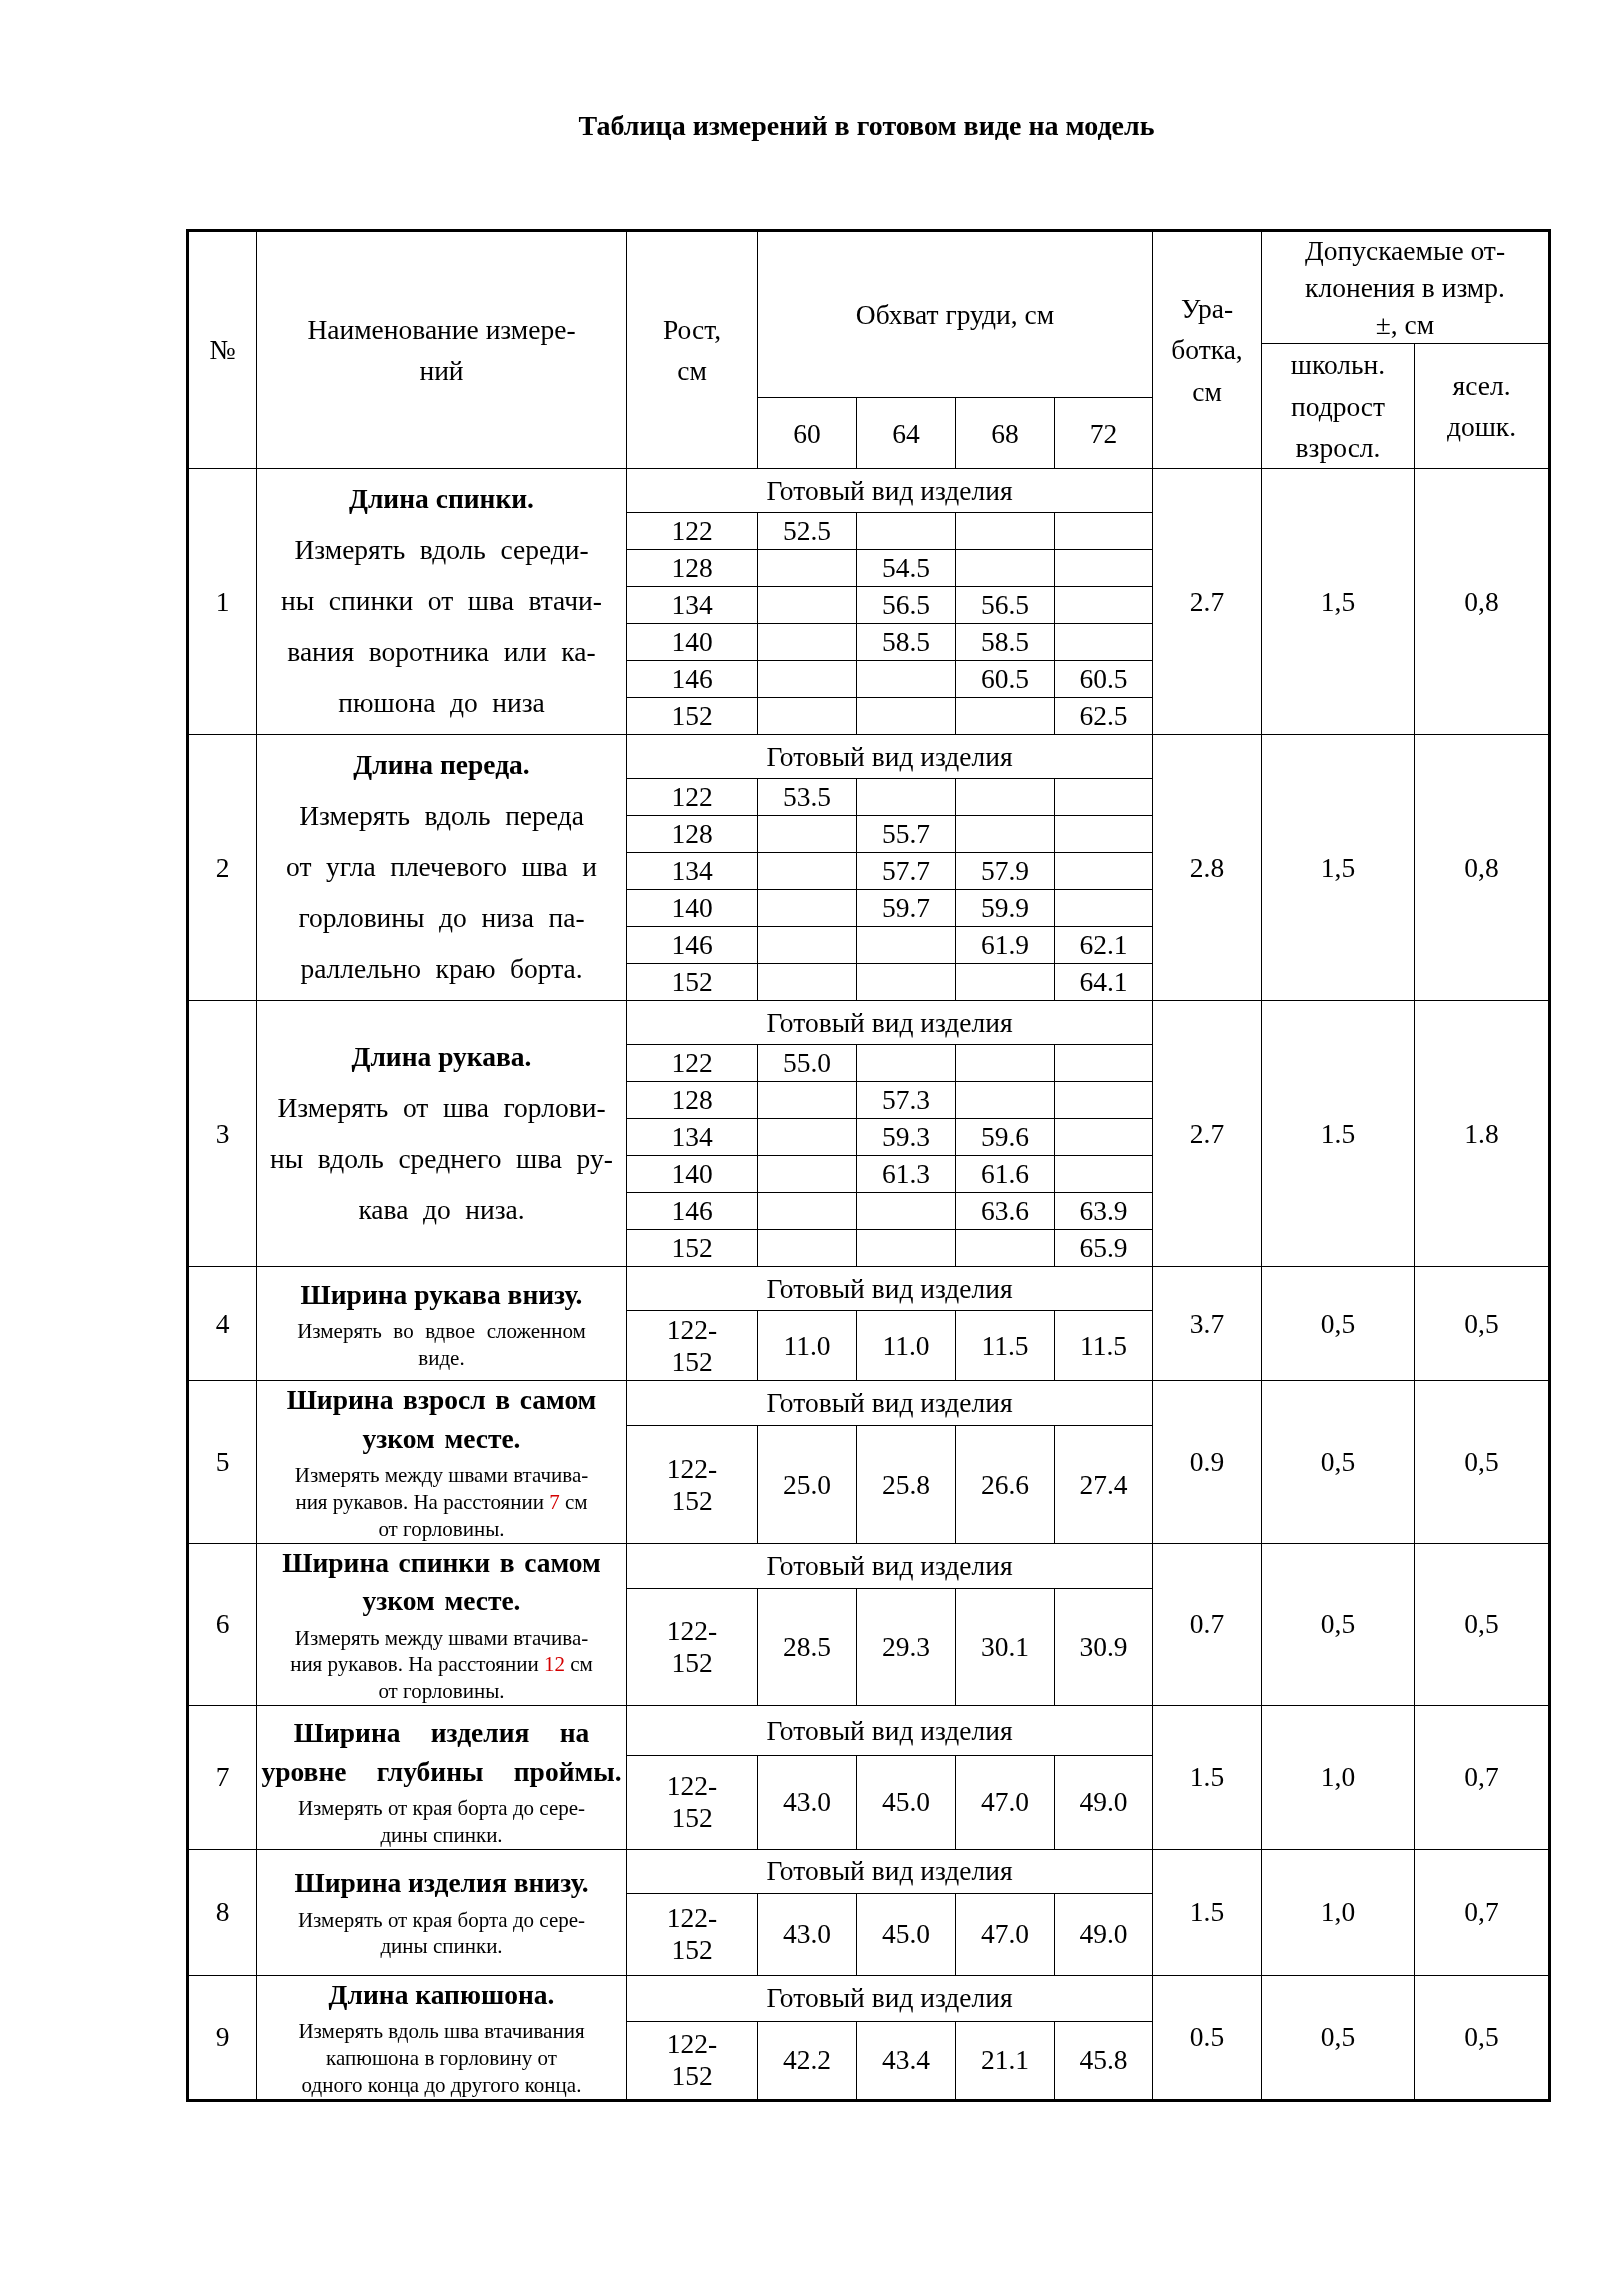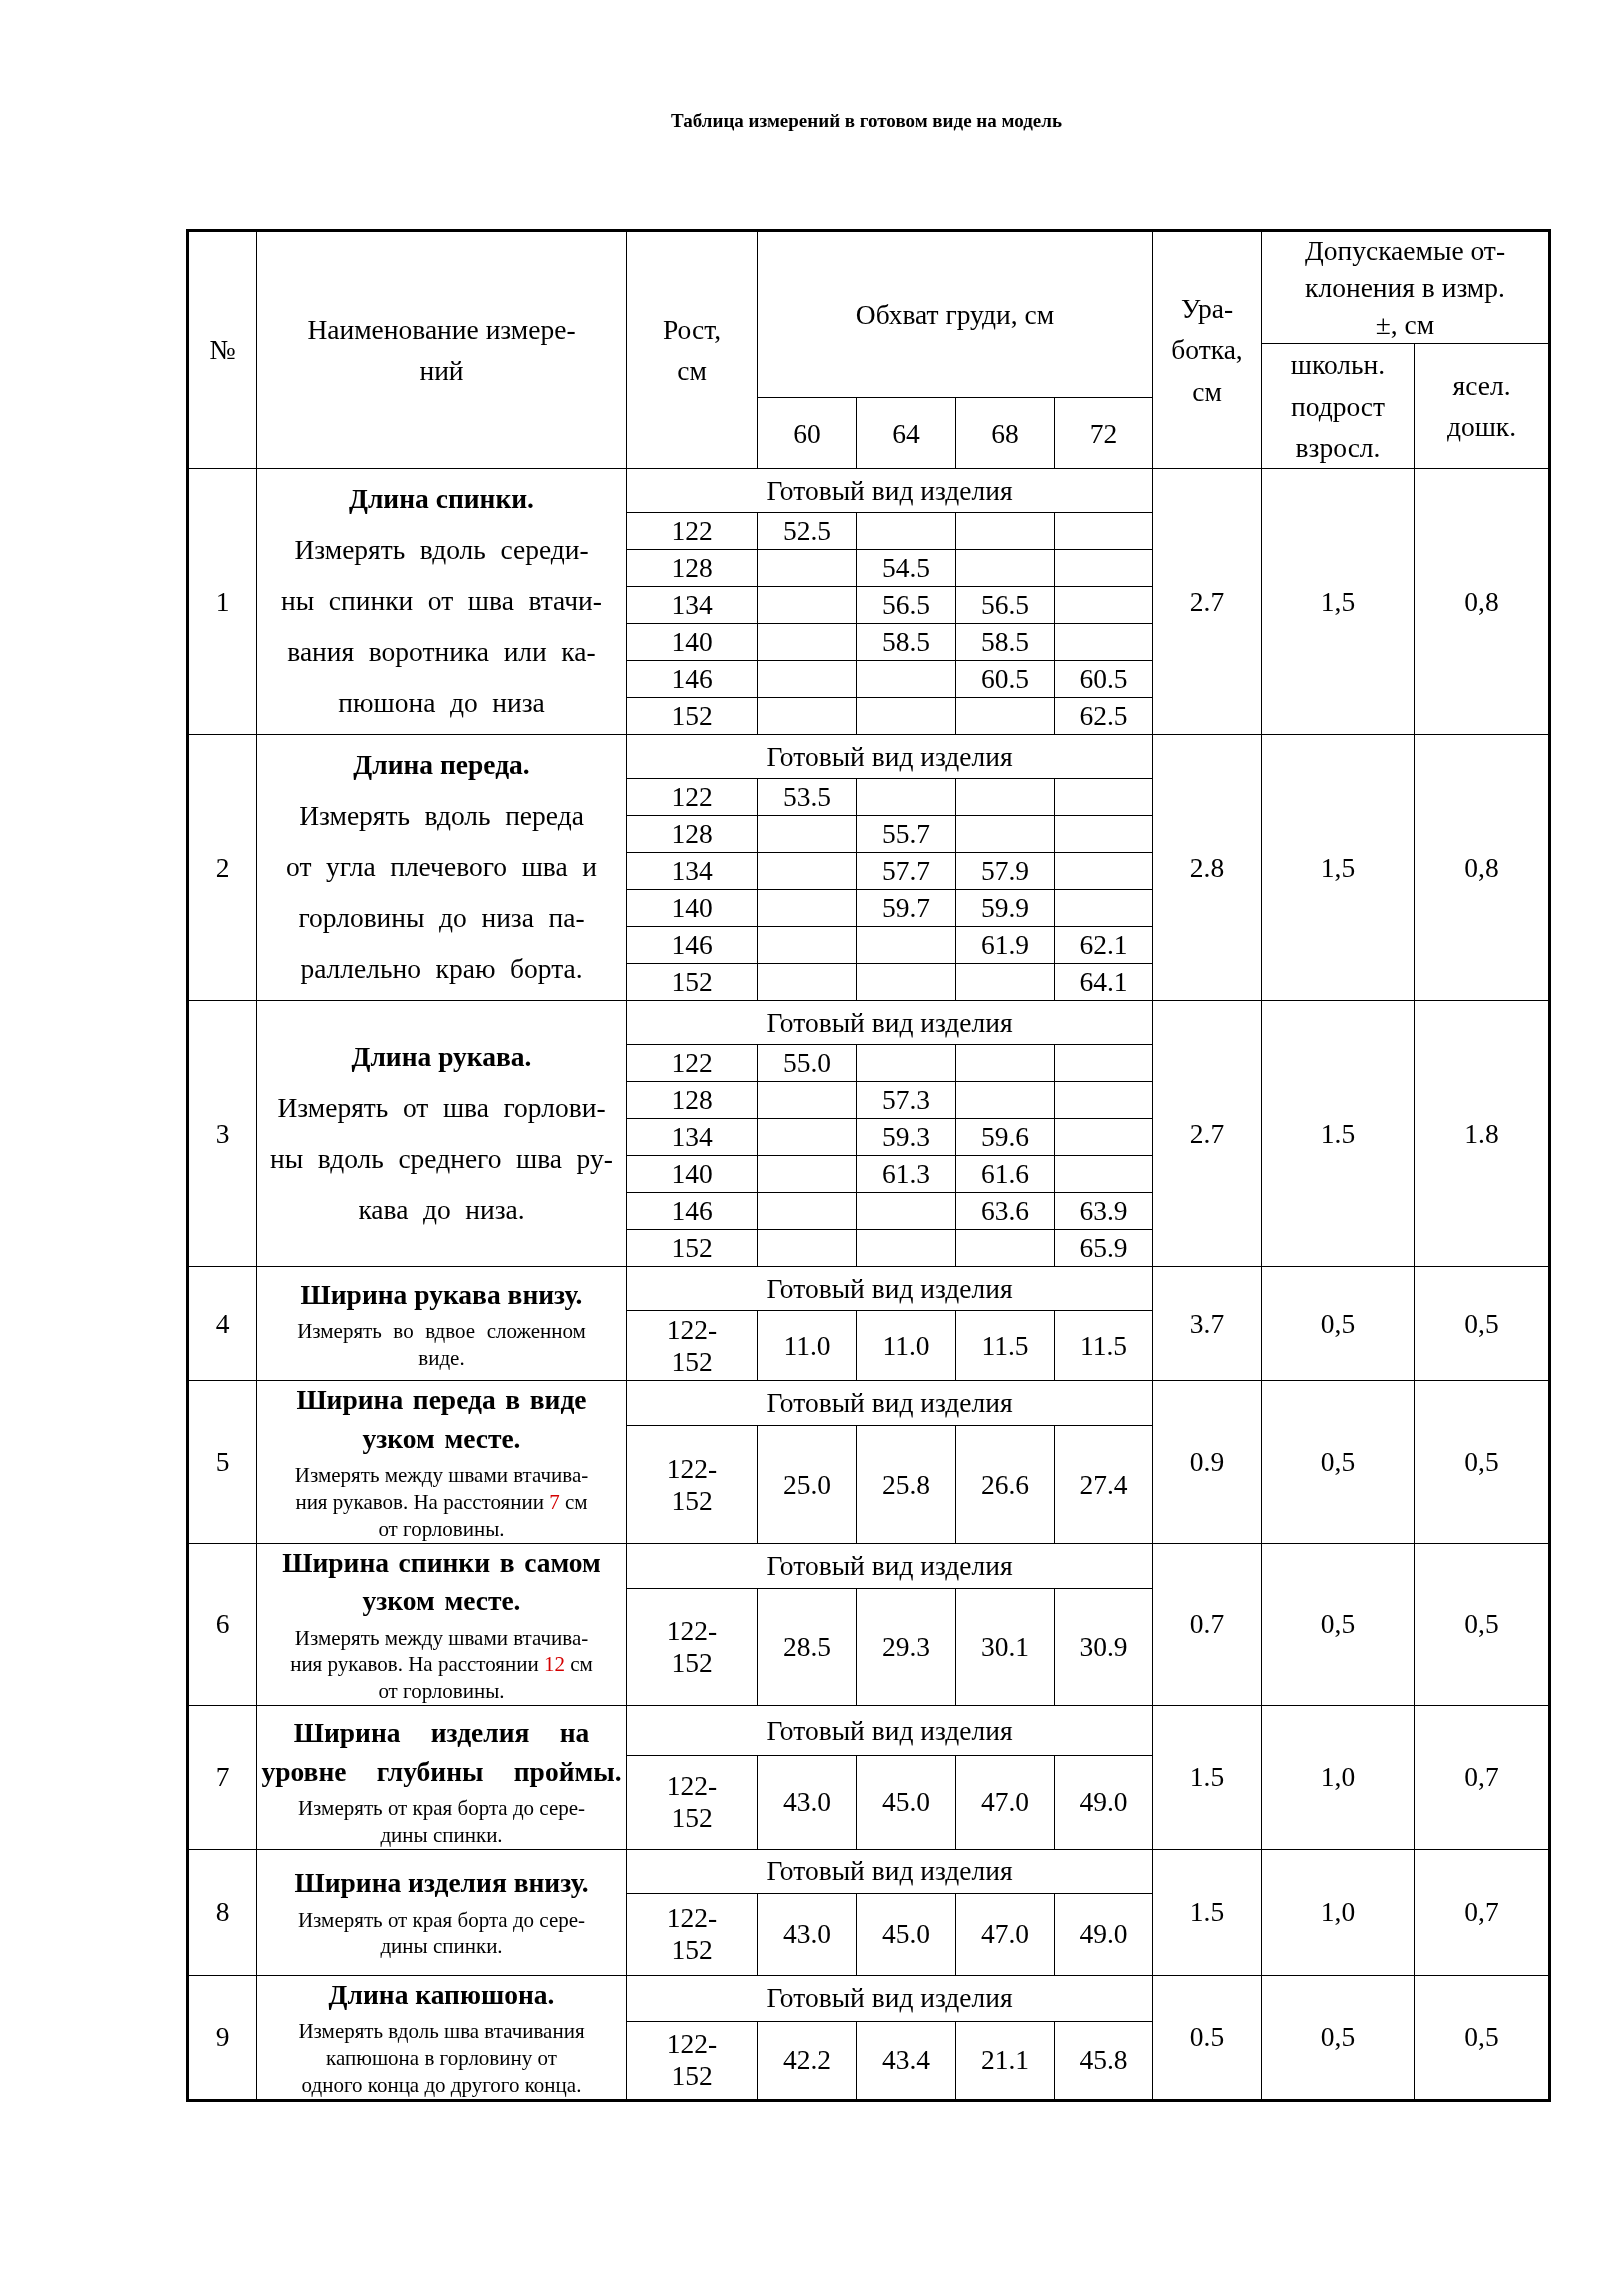--- a/index.html
+++ b/index.html
@@ -13,21 +13,21 @@
     overflow:hidden;
   }
   #titles{
     position:absolute;
     left:186px;
     top:110px;
     width:1361px;
     text-align:center;
   }
   #title1{
-    font-size:19px;
+    font-size:28px;
     font-weight:bold;
     white-space:pre;
   }
   #title2wrap{margin-top:10.5px;}
   #title2{
     display:inline-block;
     font-size:37px;
     font-weight:bold;
     white-space:pre;
     border-bottom:5.2px solid #000;
@@ -341,21 +341,21 @@
           <td class="col-rost wsp">122-
 152</td>
           <td class="val bv">11.0</td>
           <td class="val">11.0</td>
           <td class="val">11.5</td>
           <td class="val">11.5</td>
         </tr>
         <tr class="main-start ready-row mrow-4">
           <td class="col-num" rowspan="2">5</td>
           <td class="col-name" rowspan="2">
-            <div class="row-title wsp">Ширина переда в виде
+            <div class="row-title wsp">Ширина взросл в самом
 узком месте.</div>
             <div class="row-desc wsp"><span>Измерять между швами втачива-
 ния рукавов. На расстоянии </span><span class="red">7</span><span> см
 от горловины.</span></div>
           </td>
           <td class="ready-cell" colspan="5">Готовый вид изделия</td>
           <td class="col-urab" rowspan="2">0.9</td>
           <td class="col-dev" rowspan="2">0,5</td>
           <td class="col-dev" rowspan="2">0,5</td>
         </tr>

